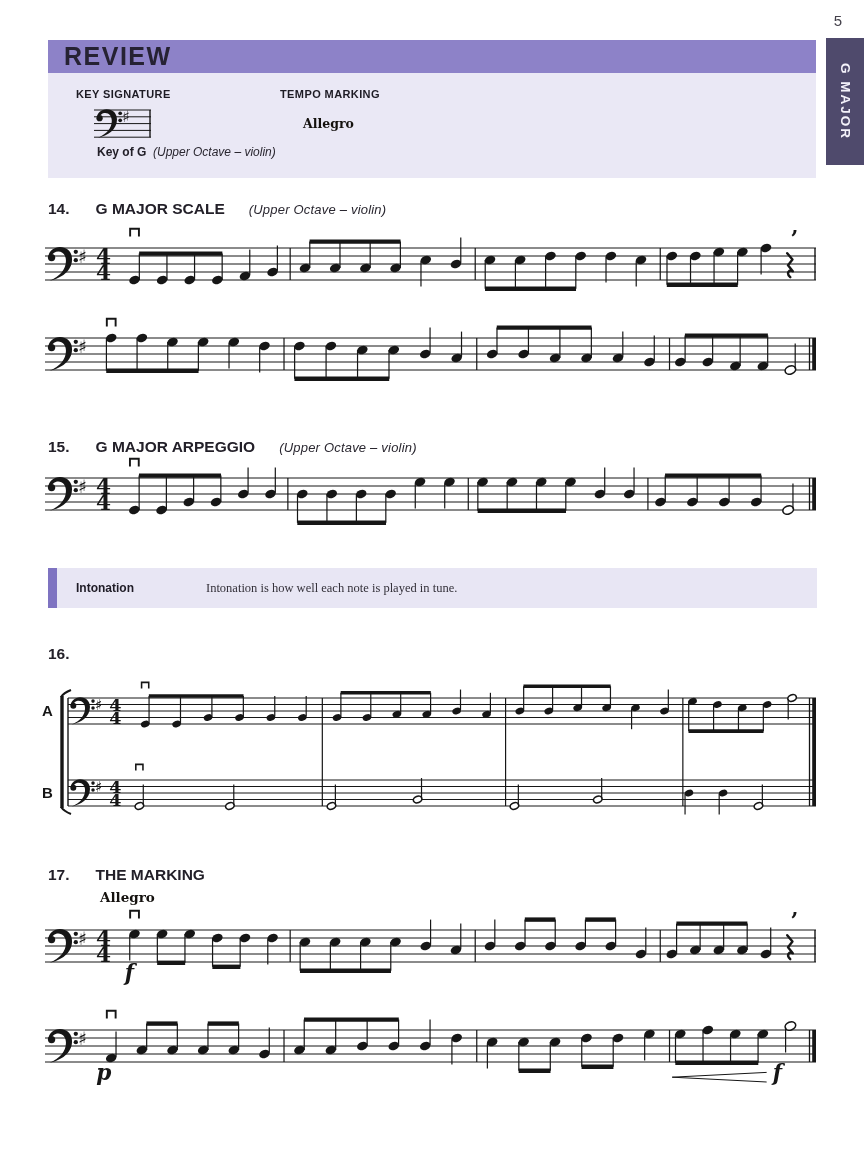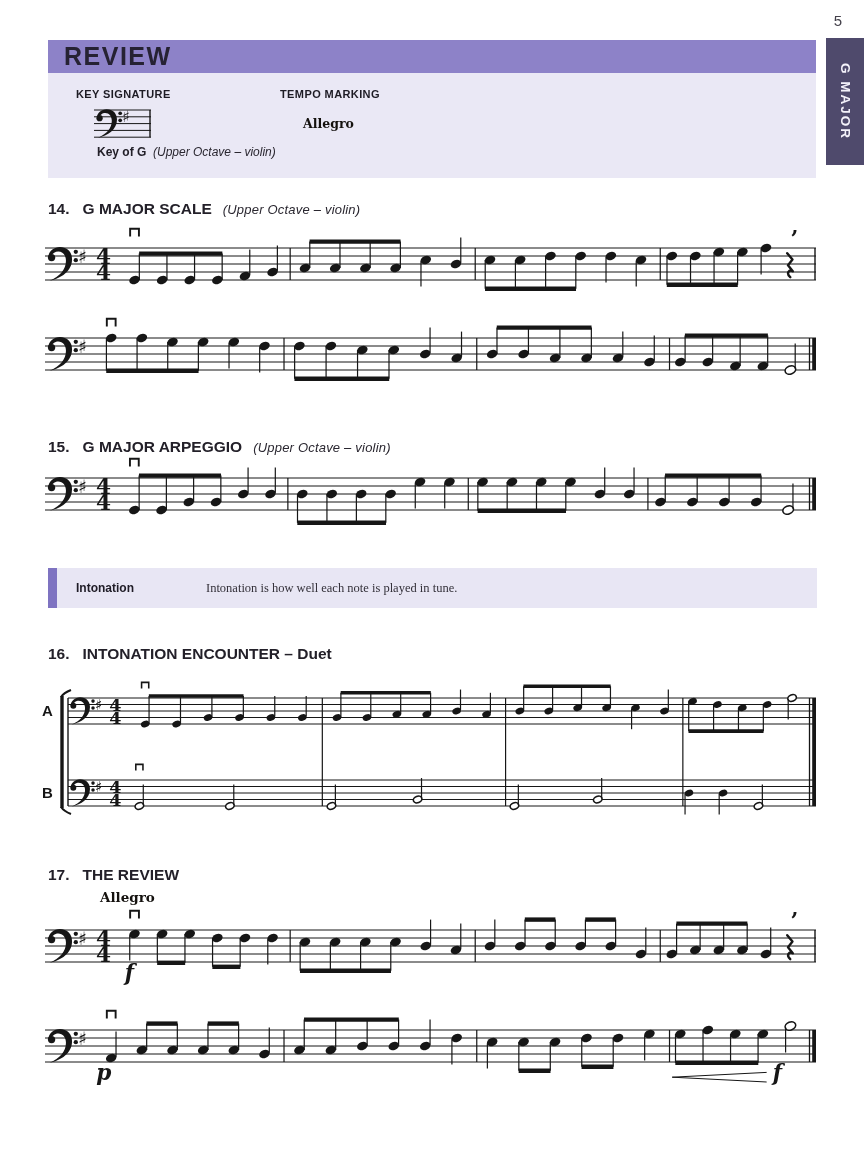--- a/index.html
+++ b/index.html
@@ -20,21 +20,21 @@
   .reviewbar span{font-size:25px;font-weight:900;letter-spacing:1.5px;color:#262233;padding-left:16px;}
   .panel{left:48px;top:73px;width:768px;height:105px;background:var(--panel-lav);}
   .minilabel{font-size:11px;font-weight:800;letter-spacing:.4px;color:#1d1b24;}
   .keysig-label{left:76px;top:88px;}
   .tempo-label{left:280px;top:88px;}
   .allegro{font-family:"DejaVu Serif",serif;font-weight:700;font-size:12.5px;color:#14110e;}
   .allegro-review{left:303px;top:116px;}
   .keyofg{left:97px;top:145px;font-size:12px;}
   .keyofg b{font-weight:800;}
   .keyofg i{font-style:italic;font-weight:400;color:#2a2730;}
-  .exhead{left:48px;display:flex;align-items:baseline;gap:13px;font-size:15.5px;font-weight:800;color:#232029;}
+  .exhead{left:48px;display:flex;align-items:baseline;gap:26px;font-size:15.5px;font-weight:800;color:#232029;}
   .exhead .sub{font-size:13px;font-weight:500;font-style:italic;letter-spacing:.2px;color:#2a2730;margin-left:-2px;}
   .banner{left:48px;top:568px;width:769px;height:40px;background:var(--banner-lav);display:flex;align-items:center;}
   .banner .bar{position:absolute;left:0;top:0;width:9px;height:40px;background:var(--accent-purple);}
   .banner .btitle{font-size:12px;font-weight:800;margin-left:28px;color:#1f1c26;}
   .banner .bdesc{font-size:12.5px;color:#333039;margin-left:72px;font-family:Liberation Serif, serif;}
   .allegro17{left:100px;top:889px;font-size:13.5px;}
   svg{overflow:visible;display:block;}
 </style>
 </head>
 <body>
@@ -307,21 +307,20 @@
   </div>
 
 <div class="abs banner">
   <div class="bar"></div>
   <span class="btitle">Intonation</span>
   <span class="bdesc">Intonation is how well each note is played in tune.</span>
 </div>
 
 <div class="abs exhead" style="top:645px;">
   <span>16.</span>
-  <span>INTONATION ENCOUNTER – Duet</span>
 </div>
 <div class="abs" style="left:30px;top:660px;">
     <svg width="786" height="170" viewBox="0 0 786 170">
       <line x1="38" y1="38" x2="786" y2="38" stroke="#161616" stroke-width="1"></line>
       <line x1="38" y1="44.5" x2="786" y2="44.5" stroke="#161616" stroke-width="1"></line>
       <line x1="38" y1="51" x2="786" y2="51" stroke="#161616" stroke-width="1"></line>
       <line x1="38" y1="57.5" x2="786" y2="57.5" stroke="#161616" stroke-width="1"></line>
       <line x1="38" y1="64" x2="786" y2="64" stroke="#161616" stroke-width="1"></line>
       <line x1="38" y1="120" x2="786" y2="120" stroke="#161616" stroke-width="1"></line>
       <line x1="38" y1="126.5" x2="786" y2="126.5" stroke="#161616" stroke-width="1"></line>
@@ -425,21 +424,21 @@
       <ellipse cx="693.09092" cy="133" rx="4.42" ry="3.185" transform="rotate(-21 693.09092 133)" fill="#161616"></ellipse>
       <line x1="689.19092" y1="133.975" x2="689.19092" y2="154.45" stroke="#161616" stroke-width="1.2"></line>
       <ellipse cx="728.4488799999999" cy="146" rx="4.42" ry="3.185" transform="rotate(-21 728.4488799999999 146)" fill="#fff" stroke="#161616" stroke-width="1.6"></ellipse>
       <line x1="732.3488799999999" y1="145.025" x2="732.3488799999999" y2="124.55" stroke="#161616" stroke-width="1.2"></line>
       <path d="M105.8035,110.575 L105.8035,104.4 L112.9535,104.4 L112.9535,110.575" fill="none" stroke="#161616" stroke-width="1.56"></path>
     </svg>
   </div>
 
 <div class="abs exhead" style="top:866px;">
   <span>17.</span>
-  <span>THE REVIEW</span>
+  <span>THE MARKING</span>
 </div>
 <div class="abs allegro allegro17">Allegro</div>
 <div class="abs" style="left:45px;top:904px;">
     <svg width="771" height="96" viewBox="0 0 771 96">
       <line x1="0" y1="26" x2="771" y2="26" stroke="#161616" stroke-width="1"></line>
       <line x1="0" y1="34" x2="771" y2="34" stroke="#161616" stroke-width="1"></line>
       <line x1="0" y1="42" x2="771" y2="42" stroke="#161616" stroke-width="1"></line>
       <line x1="0" y1="50" x2="771" y2="50" stroke="#161616" stroke-width="1"></line>
       <line x1="0" y1="58" x2="771" y2="58" stroke="#161616" stroke-width="1"></line>
       <line x1="245.178" y1="26" x2="245.178" y2="58" stroke="#161616" stroke-width="1.2"></line>

